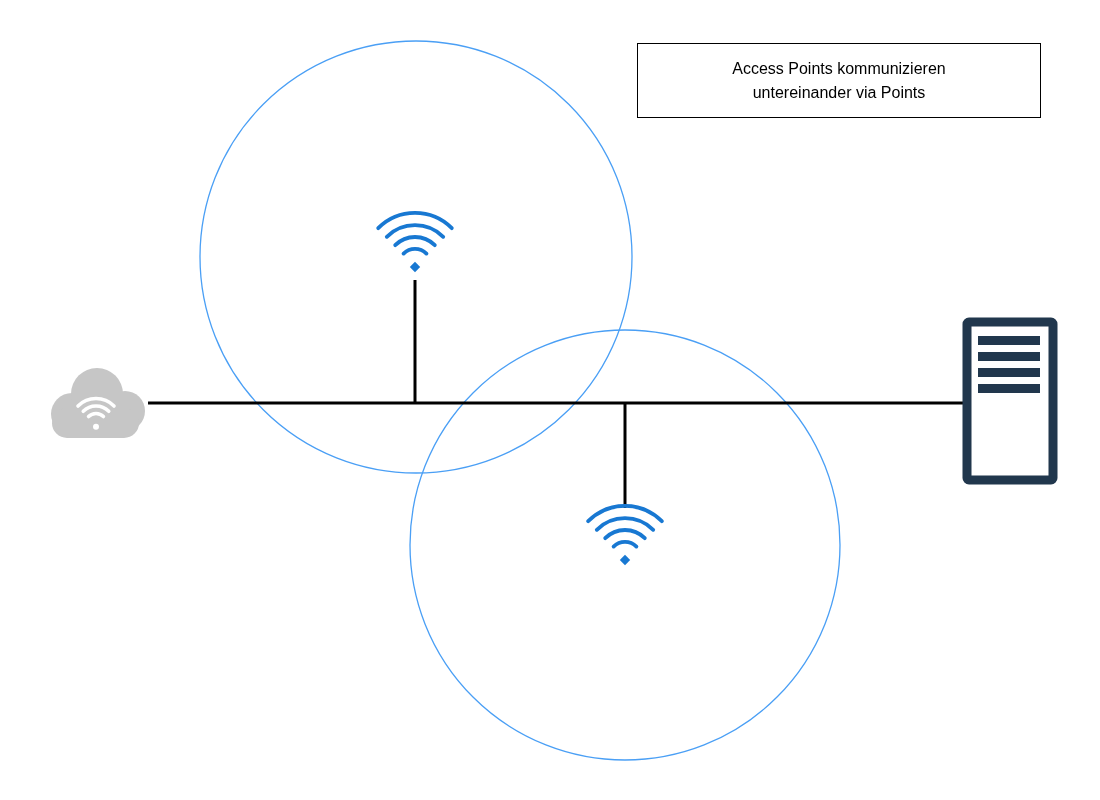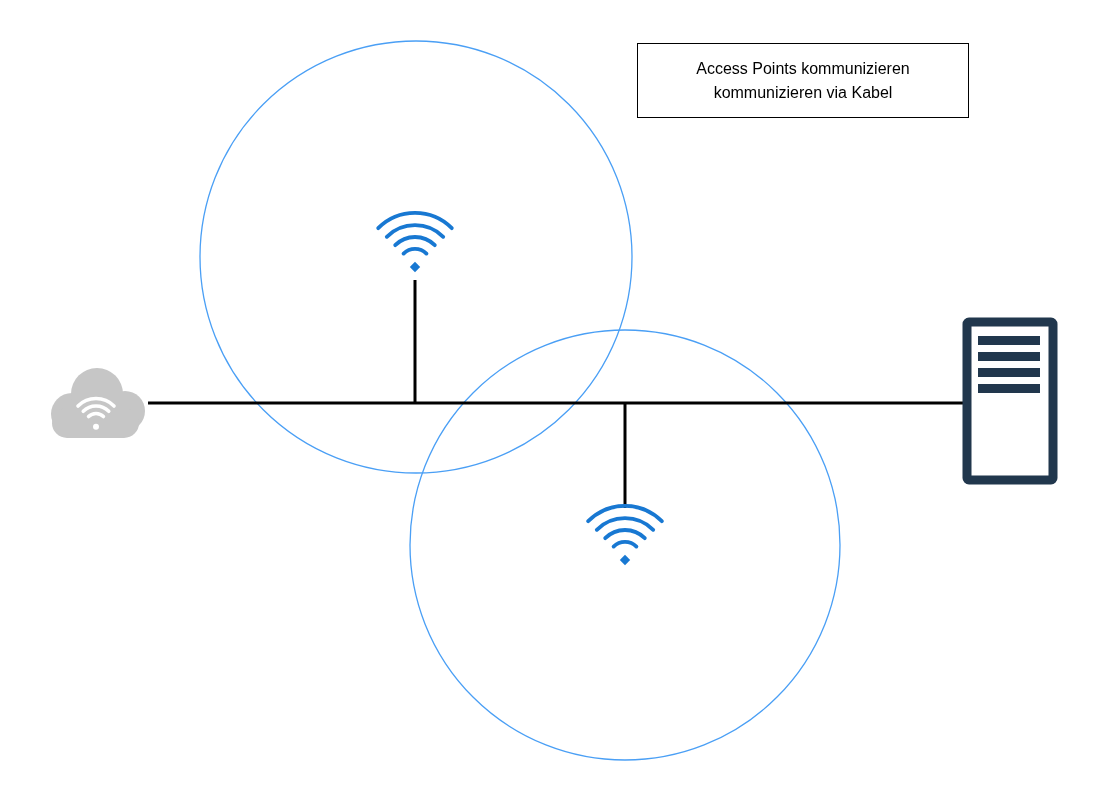--- a/index.html
+++ b/index.html
@@ -17,21 +17,21 @@
   }
   .diagram-svg {
     position: absolute;
     left: 0;
     top: 0;
   }
   .annotation-box {
     position: absolute;
     left: 637px;
     top: 43px;
-    width: 332px;
+    width: 404px;
     height: 75px;
     border: 1px solid #000000;
     background: #ffffff;
     display: flex;
     flex-direction: column;
     align-items: center;
     justify-content: center;
     text-align: center;
     font-size: 16px;
     line-height: 1.45;
@@ -89,16 +89,16 @@
       <rect x="967" y="322" width="86" height="158" rx="2" fill="#ffffff" stroke="#21374d" stroke-width="9"></rect>
       <rect x="978" y="336" width="62" height="9" fill="#21374d"></rect>
       <rect x="978" y="352" width="62" height="9" fill="#21374d"></rect>
       <rect x="978" y="368" width="62" height="9" fill="#21374d"></rect>
       <rect x="978" y="384" width="62" height="9" fill="#21374d"></rect>
     </g>
   </svg>
 
   <div class="annotation-box">
     <span>Access Points kommunizieren</span>
-    <span>kommunizieren via Kabel</span>
+    <span>untereinander via Points</span>
   </div>
 
 </div>
 
 </body></html>

